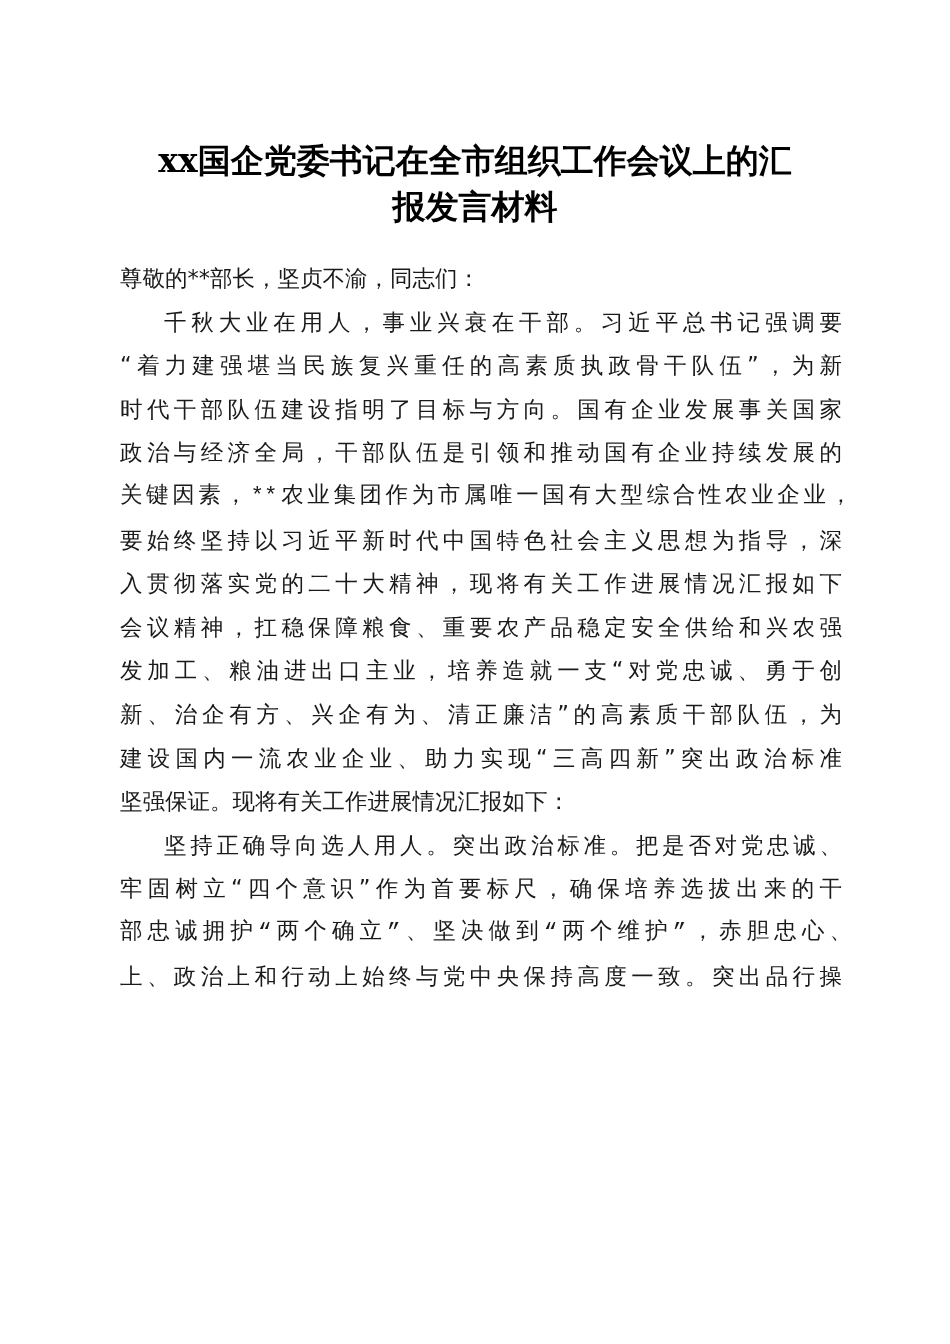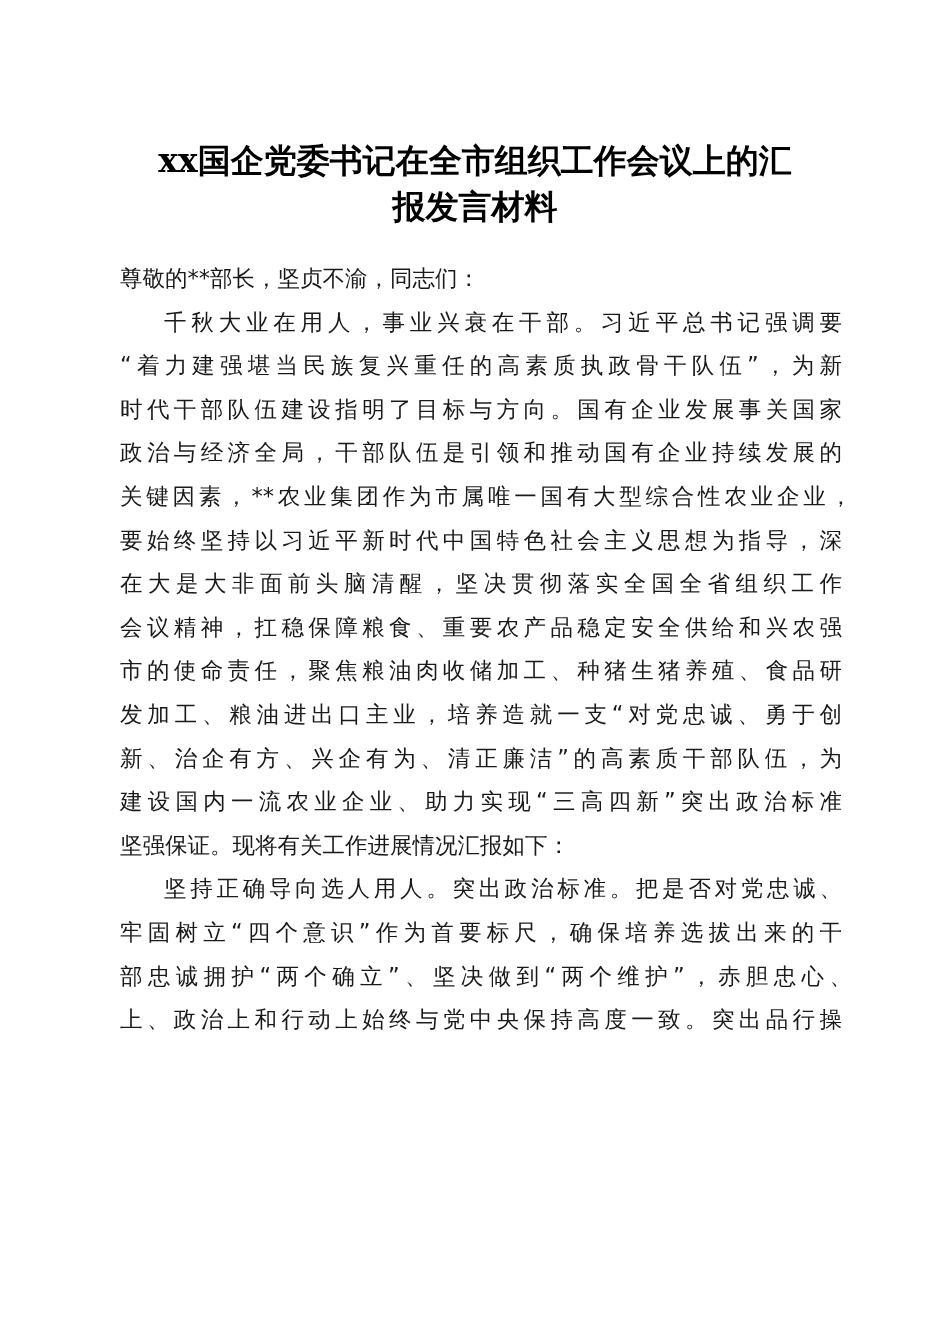--- a/index.html
+++ b/index.html
@@ -53,21 +53,21 @@
     text-align: justify;
     text-align-last: justify;
     overflow: visible;
   }
   .ln.last {
     text-align-last: left;
   }
   .ln.indent {
     padding-left: 44px;
   }
-  .ln.wide { width: 732px; }
+  .ln.wide { width: 732px; font-family: Liberation Mono, monospace; }
 </style>
 </head>
 <body>
 
 <div class="page">
 
   <div class="title">
     <span class="line">xx国企党委书记在全市组织工作会议上的汇</span>
     <span class="line">报发言材料</span>
   </div>
@@ -75,23 +75,22 @@
   <div class="body">
     <span class="ln last">尊敬的**部长，坚贞不渝，同志们：</span>
 
     <div>
       <span class="ln indent">千秋大业在用人，事业兴衰在干部。习近平总书记强调要</span>
       <span class="ln">“着力建强堪当民族复兴重任的高素质执政骨干队伍”，为新</span>
       <span class="ln">时代干部队伍建设指明了目标与方向。国有企业发展事关国家</span>
       <span class="ln">政治与经济全局，干部队伍是引领和推动国有企业持续发展的</span>
       <span class="ln wide">关键因素，**农业集团作为市属唯一国有大型综合性农业企业，</span>
       <span class="ln">要始终坚持以习近平新时代中国特色社会主义思想为指导，深</span>
-      <span class="ln">在大是大非面前头脑清醒，坚决贯彻落实全国全省组织工作</span>
+      <span class="ln">入贯彻落实党的二十大精神，现将有关工作进展情况汇报如下</span>
       <span class="ln">会议精神，扛稳保障粮食、重要农产品稳定安全供给和兴农强</span>
-      <span class="ln">市的使命责任，聚焦粮油肉收储加工、种猪生猪养殖、食品研</span>
       <span class="ln">发加工、粮油进出口主业，培养造就一支“对党忠诚、勇于创</span>
       <span class="ln">新、治企有方、兴企有为、清正廉洁”的高素质干部队伍，为</span>
       <span class="ln">建设国内一流农业企业、助力实现“三高四新”突出政治标准</span>
       <span class="ln last">坚强保证。现将有关工作进展情况汇报如下：</span>
     </div>
 
     <div>
       <span class="ln indent">坚持正确导向选人用人。突出政治标准。把是否对党忠诚、</span>
       <span class="ln">牢固树立“四个意识”作为首要标尺，确保培养选拔出来的干</span>
       <span class="ln wide">部忠诚拥护“两个确立”、坚决做到“两个维护”，赤胆忠心、</span>

